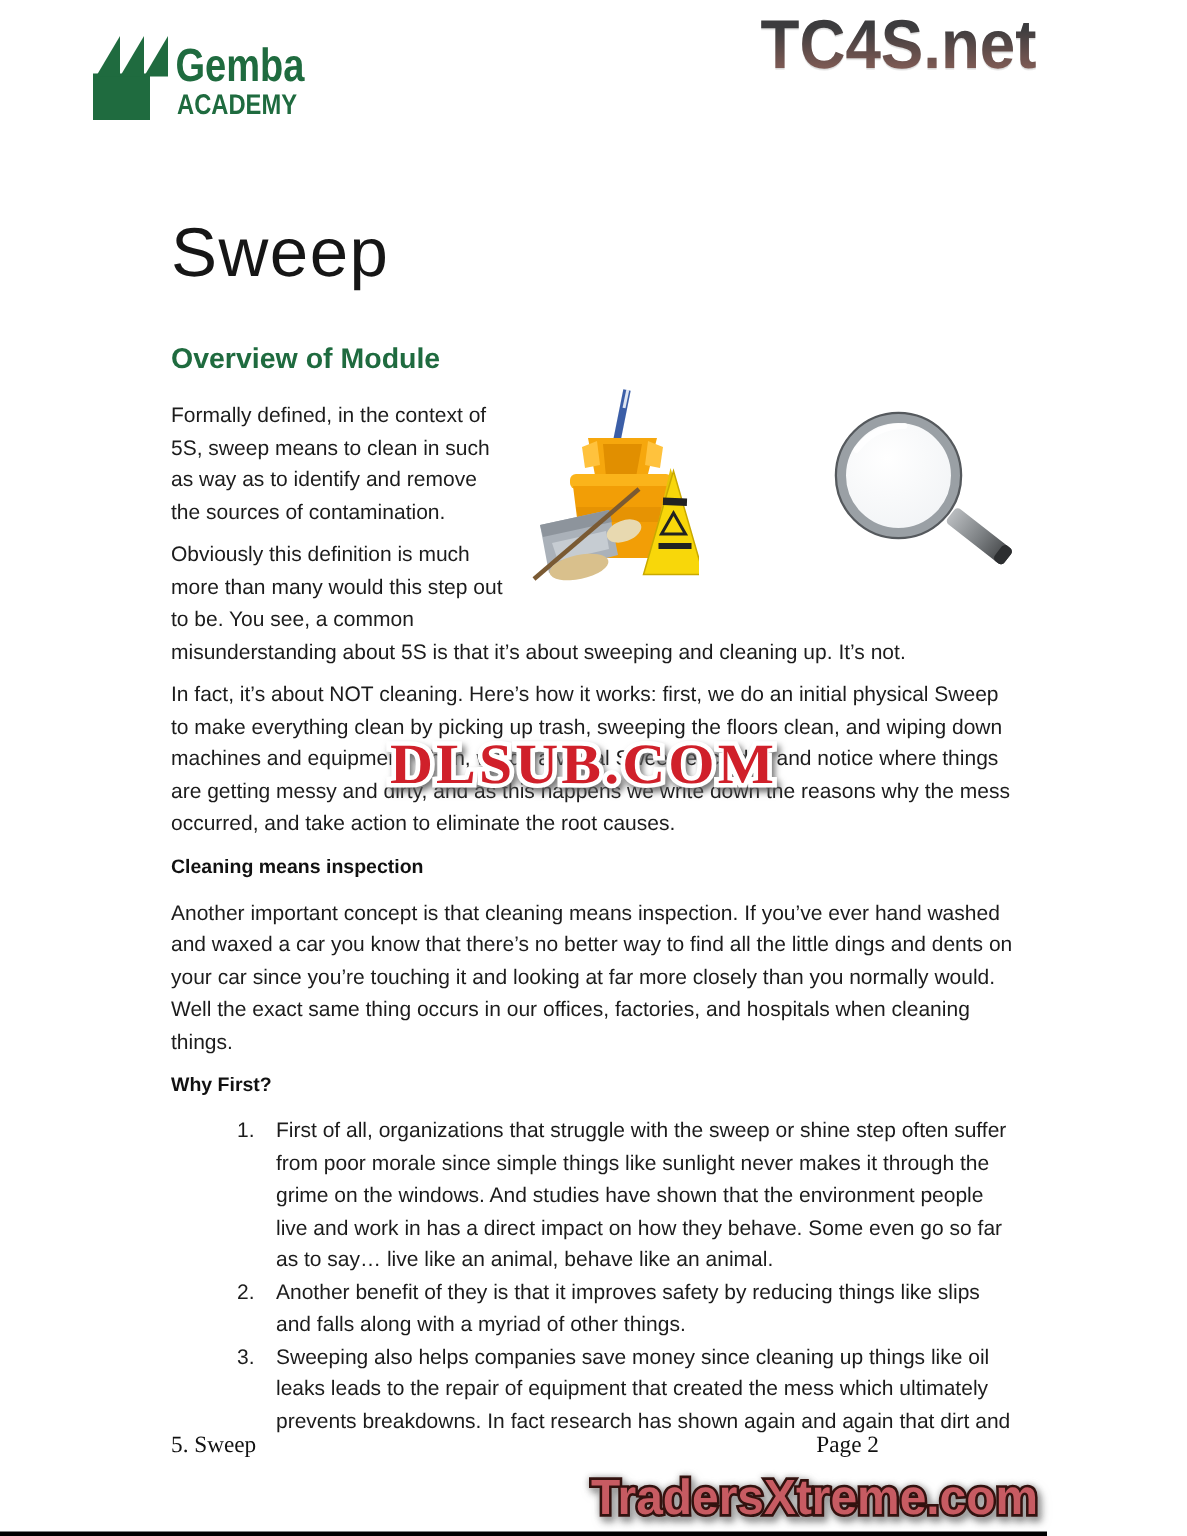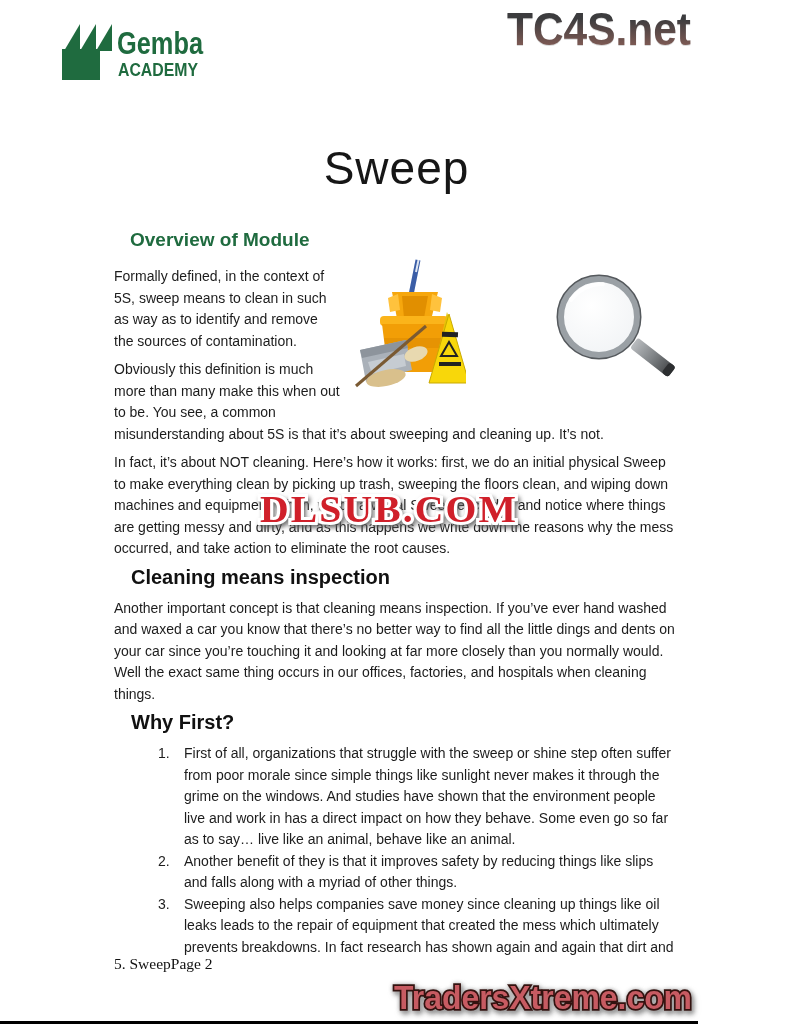--- a/index.html
+++ b/index.html
@@ -10,28 +10,28 @@
   .page{position:relative;width:698px;height:1024px;}
 
   
   .header{position:absolute;top:0;left:0;right:0;height:92px;}
   .logo{position:absolute;left:62px;top:16px;}
   .tc4s{position:absolute;right:4px;top:2px;filter:drop-shadow(0 1px 0 rgba(0,0,0,.15));}
 
   
   .content{position:absolute;top:92px;left:114px;width:565px;}
   .doc-title{
-    margin:50px 0 0 0;text-align:center;font-weight:400;font-size:46px;
+    margin:50px 0 0 0;font-weight:400;font-size:46px;
     line-height:52px;color:#161616;letter-spacing:1px;
   }
   h2.overview{
-    margin:34px 0 14px 16px;font-size:19px;line-height:24px;font-weight:bold;color:#1f6b3f;
+    margin:34px 0 14px 0;font-size:19px;line-height:24px;font-weight:bold;color:#1f6b3f;
   }
   p.body-text{margin:0 0 7px 0;font-size:14px;line-height:21.5px;color:#1c1c1c;text-align:left;}
-  h3.sub{margin:5px 0 10px 17px;font-size:20px;line-height:21px;font-weight:bold;color:#111;}
+  h3.sub{margin:5px 0 10px 0;font-size:13px;line-height:21px;font-weight:bold;color:#111;}
 
   .float-imgs{
     float:right;width:325px;height:132px;margin:0 0 6px 14px;
     display:flex;justify-content:space-between;align-items:flex-start;
   }
   .img-bucket{margin-top:-8px;}
   .img-magnifier{margin-top:6px;margin-right:2px;}
 
   ol.why-list{margin:0;padding:0 0 0 44px;list-style:none;}
   ol.why-list li{display:flex;font-size:14px;line-height:21.5px;margin:0;}
@@ -44,21 +44,21 @@
     filter:drop-shadow(2px 3px 2px rgba(90,90,90,.85));
   }
   .wm-traders{
     position:absolute;right:0;bottom:4px;
     filter:drop-shadow(0 0 2px rgba(170,170,170,.9)) drop-shadow(2px 3px 2px rgba(120,120,120,.8));
   }
 
   
   .footer{
     position:absolute;left:114px;right:112px;top:955px;
-    display:flex;justify-content:flex-start;
+    display:flex;justify-content:space-between;
     font-family:"Liberation Serif", serif;font-size:15.5px;color:#111;
   }
   .bottom-bar{position:absolute;left:0;right:0;bottom:0;height:3px;background:#000;}
   .clearfix::after{content:"";display:block;clear:both;}
 </style>
 </head>
 <body>
 
 <div class="page">
 
@@ -140,21 +140,21 @@
           <rect x="86" y="68" width="48" height="13" rx="3" fill="url(#handleGrad)"></rect>
           <rect x="126" y="68" width="8" height="13" rx="3" fill="#2c2e30"></rect>
         </g>
         <circle cx="52" cy="45" r="41" fill="none" stroke="#55595d" stroke-width="3"></circle>
         <circle cx="52" cy="45" r="38" fill="url(#lensGrad)" stroke="#9aa0a5" stroke-width="6"></circle>
         <path d="M 24 28 Q 36 12 56 12" fill="none" stroke="#ffffff" stroke-width="4" stroke-linecap="round" opacity="0.8"></path>
       </svg>
     </div>
 
     <p class="body-text">Formally defined, in the context of 5S, sweep means to clean in such as way as to identify and remove the sources of contamination.</p>
-    <p class="body-text">Obviously this definition is much more than many make this when out to be.  You see, a common misunderstanding about 5S is that it’s about sweeping and cleaning up.  It’s not.</p>
+    <p class="body-text">Obviously this definition is much more than many would this step out to be.  You see, a common misunderstanding about 5S is that it’s about sweeping and cleaning up.  It’s not.</p>
     <p class="body-text">In fact, it’s about NOT cleaning.  Here’s how it works: first, we do an initial physical Sweep to make everything clean by picking up trash, sweeping the floors clean, and wiping down machines and equipment.  Then, we do a visual Sweep each day and notice where things are getting messy and dirty, and as this happens we write down the reasons why the mess occurred, and take action to eliminate the root causes.</p>
 
     <h3 class="sub">Cleaning means inspection</h3>
     <p class="body-text">Another important concept is that cleaning means inspection.  If you’ve ever hand washed and waxed a car you know that there’s no better way to find all the little dings and dents on your car since you’re touching it and looking at far more closely than you normally would.  Well the exact same thing occurs in our offices, factories, and hospitals when cleaning things.</p>
 
     <h3 class="sub">Why First?</h3>
     <ol class="why-list">
       <li>
         <span class="num">1.</span>
         <span class="txt">First of all, organizations that struggle with the sweep or shine step often suffer from poor morale since simple things like sunlight never makes it through the grime on the windows.  And studies have shown that the environment people live and work in has a direct impact on how they behave.  Some even go so far as to say… live like an animal, behave like an animal.</span>

